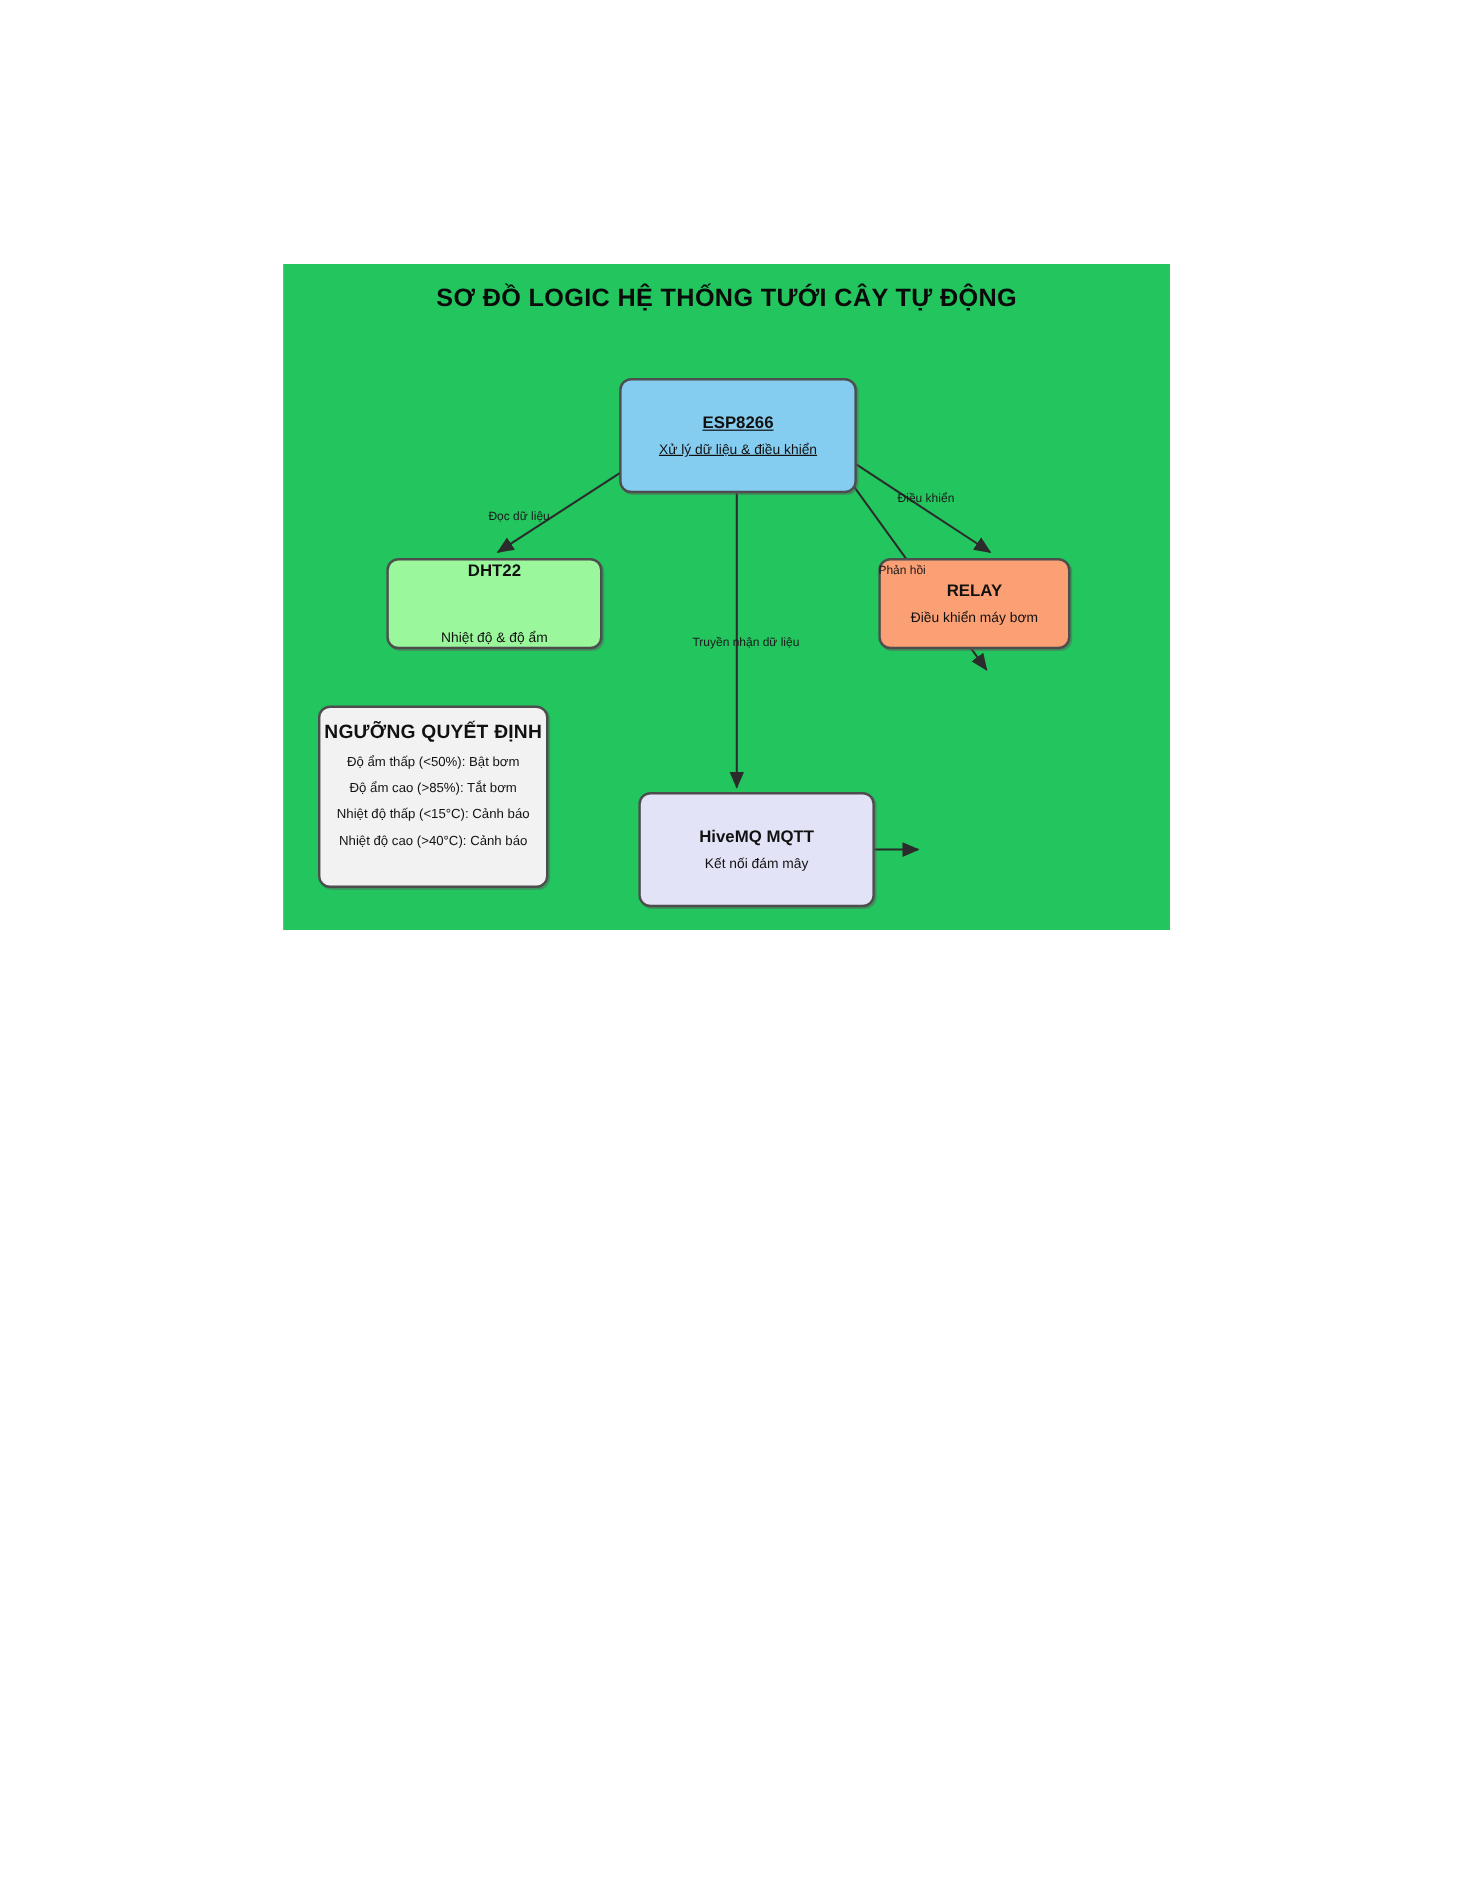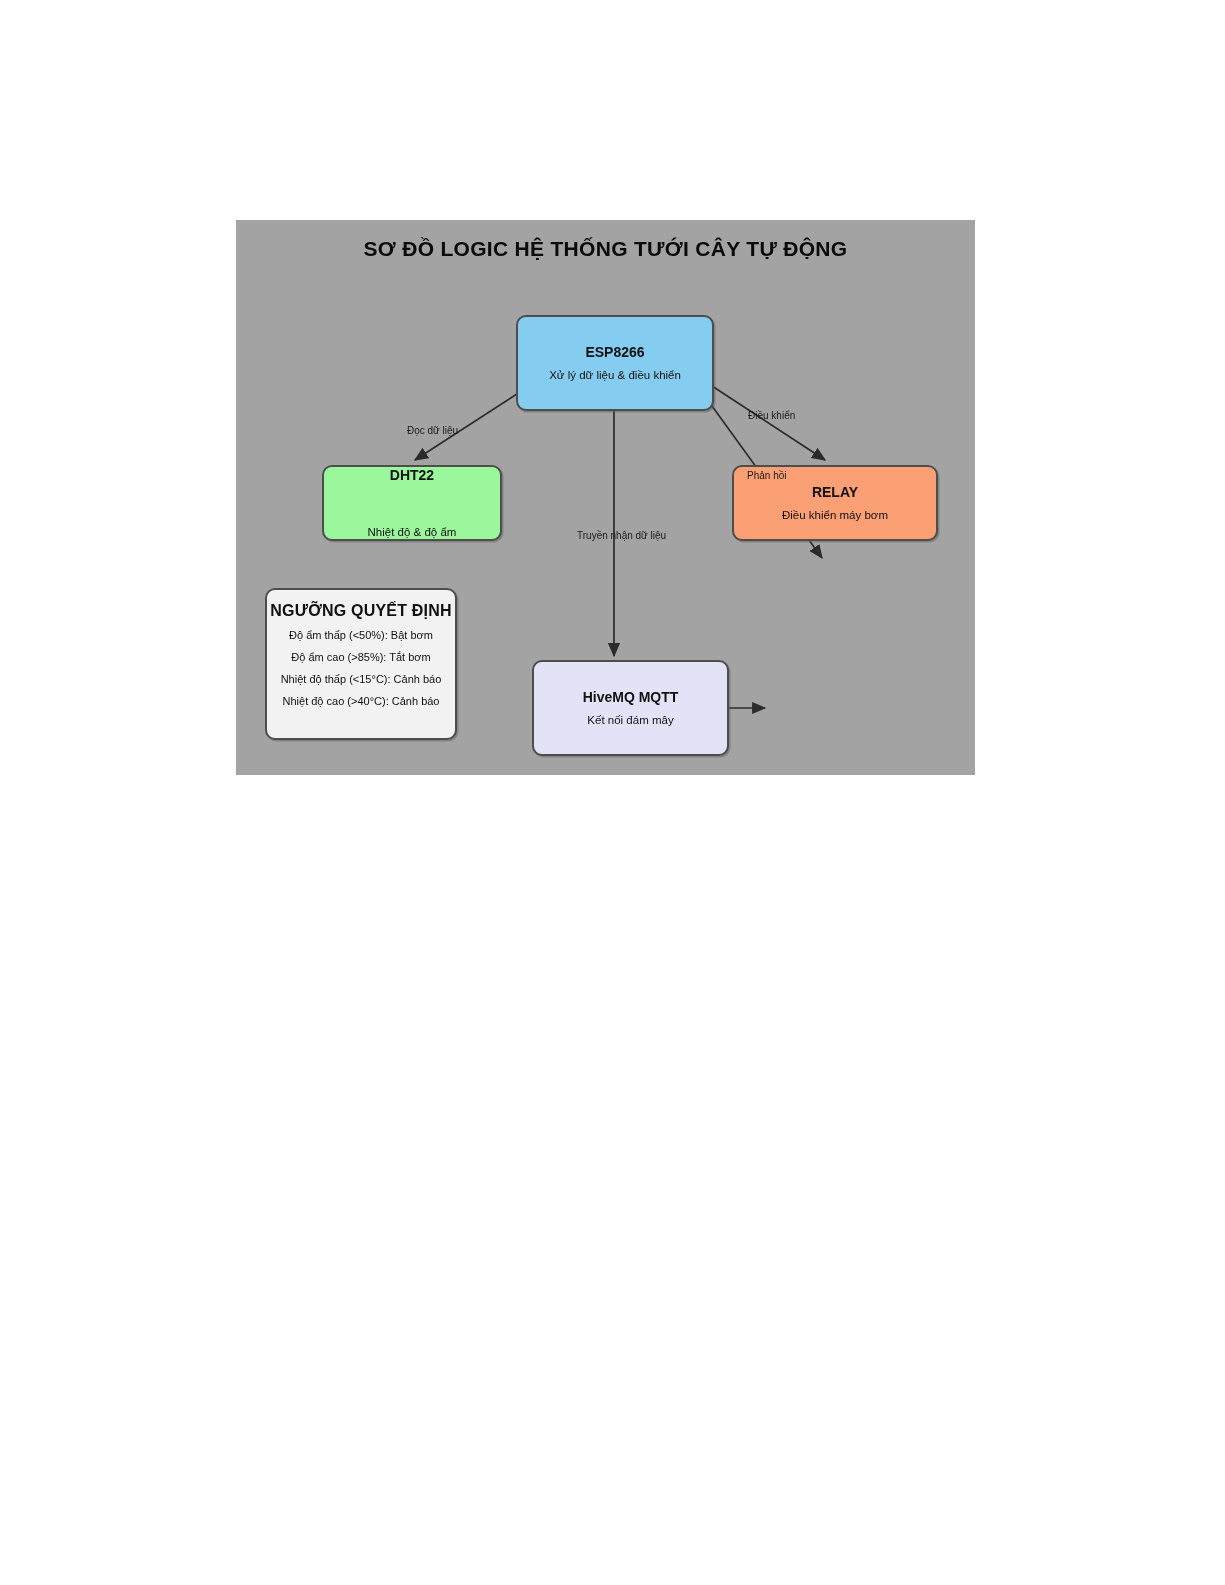--- a/index.html
+++ b/index.html
@@ -14,21 +14,21 @@
     font-family: "Liberation Sans", sans-serif;
     overflow: hidden;
   }
 
   #diagram-canvas {
     position: absolute;
     left: 236px;
     top: 220px;
     width: 739px;
     height: 555px;
-    background: #a3a3a3;
+    background: #22c55e;
   }
 
   #diagram-title {
     position: absolute;
     left: 0;
     top: 17px;
     width: 739px;
     text-align: center;
     font-size: 21px;
     font-weight: bold;
@@ -59,21 +59,21 @@
   }
   .node .node-sub {
     font-size: 11.5px;
     font-weight: normal;
     line-height: 1.25;
   }
 
   
   #node-esp8266 { left: 280px; top: 95px; width: 198px; height: 96px; }
   #node-dht22   { left: 86px;  top: 245px; width: 180px; height: 76px; justify-content: space-between; }
-  #node-relay   { left: 496px; top: 245px; width: 206px; height: 76px; }
+  #node-relay   { left: 496px; top: 245px; width: 160px; height: 76px; }
   #node-led     { left: 496px; top: 343px; width: 178px; height: 76px; }
   #node-hivemq  { left: 280px; top: 440px; width: 197px; height: 96px; }
   #node-nodered { left: 533px; top: 452px; width: 200px; height: 71px; }
 
   #threshold-box {
     position: absolute;
     left: 29px;
     top: 368px;
     width: 192px;
     height: 152px;
@@ -112,21 +112,21 @@
 
   .edge-label {
     position: absolute;
     font-size: 10px;
     color: #1a1a1a;
     white-space: nowrap;
     z-index: 4;
   }
   #edge-label-read      { left: 171px; top: 190px; margin-top: 15px; }
   #edge-label-control   { left: 512px; top: 190px; }
-  #edge-label-feedback  { left: 511px; top: 250px; text-align: center; }
+  #edge-label-feedback  { left: 496px; top: 250px; text-align: center; }
   #edge-label-transfer  { left: 341px; top: 310px; }
 </style>
 </head>
 <body>
 
 <div id="diagram-canvas">
 
   <div id="diagram-title">SƠ ĐỒ LOGIC HỆ THỐNG TƯỚI CÂY TỰ ĐỘNG</div>
 
   <svg id="edge-layer" viewBox="0 0 739 555" width="739" height="555">
@@ -145,21 +145,21 @@
     <line x1="378" y1="191" x2="378" y2="436" stroke="#2b2b2b" stroke-width="1.7" marker-end="url(#arrowhead)"></line>
 
     <line x1="478" y1="488" x2="529" y2="488" stroke="#2b2b2b" stroke-width="1.7" marker-end="url(#arrowhead)"></line>
   </svg>
 
   <div class="edge-label" id="edge-label-read">Đọc dữ liệu</div>
   <div class="edge-label" id="edge-label-control">Điều khiển</div>
   <div class="edge-label" id="edge-label-feedback">Phản hồi</div>
   <div class="edge-label" id="edge-label-transfer">Truyền nhận dữ liệu</div>
 
-  <div class="node" id="node-esp8266" style="background:#85cdf0;">
+  <div class="node" id="node-esp8266" style="background:#85cdf0;text-decoration:underline;">
     <div class="node-title">ESP8266</div>
     <div class="node-sub">Xử lý dữ liệu &amp; điều khiển</div>
   </div>
 
   <div class="node" id="node-dht22" style="background:#9bf79b;">
     <div class="node-title">DHT22</div>
     <div class="node-sub">Nhiệt độ &amp; độ ẩm</div>
   </div>
 
   <div class="node" id="node-relay" style="background:#fb9f74;">

